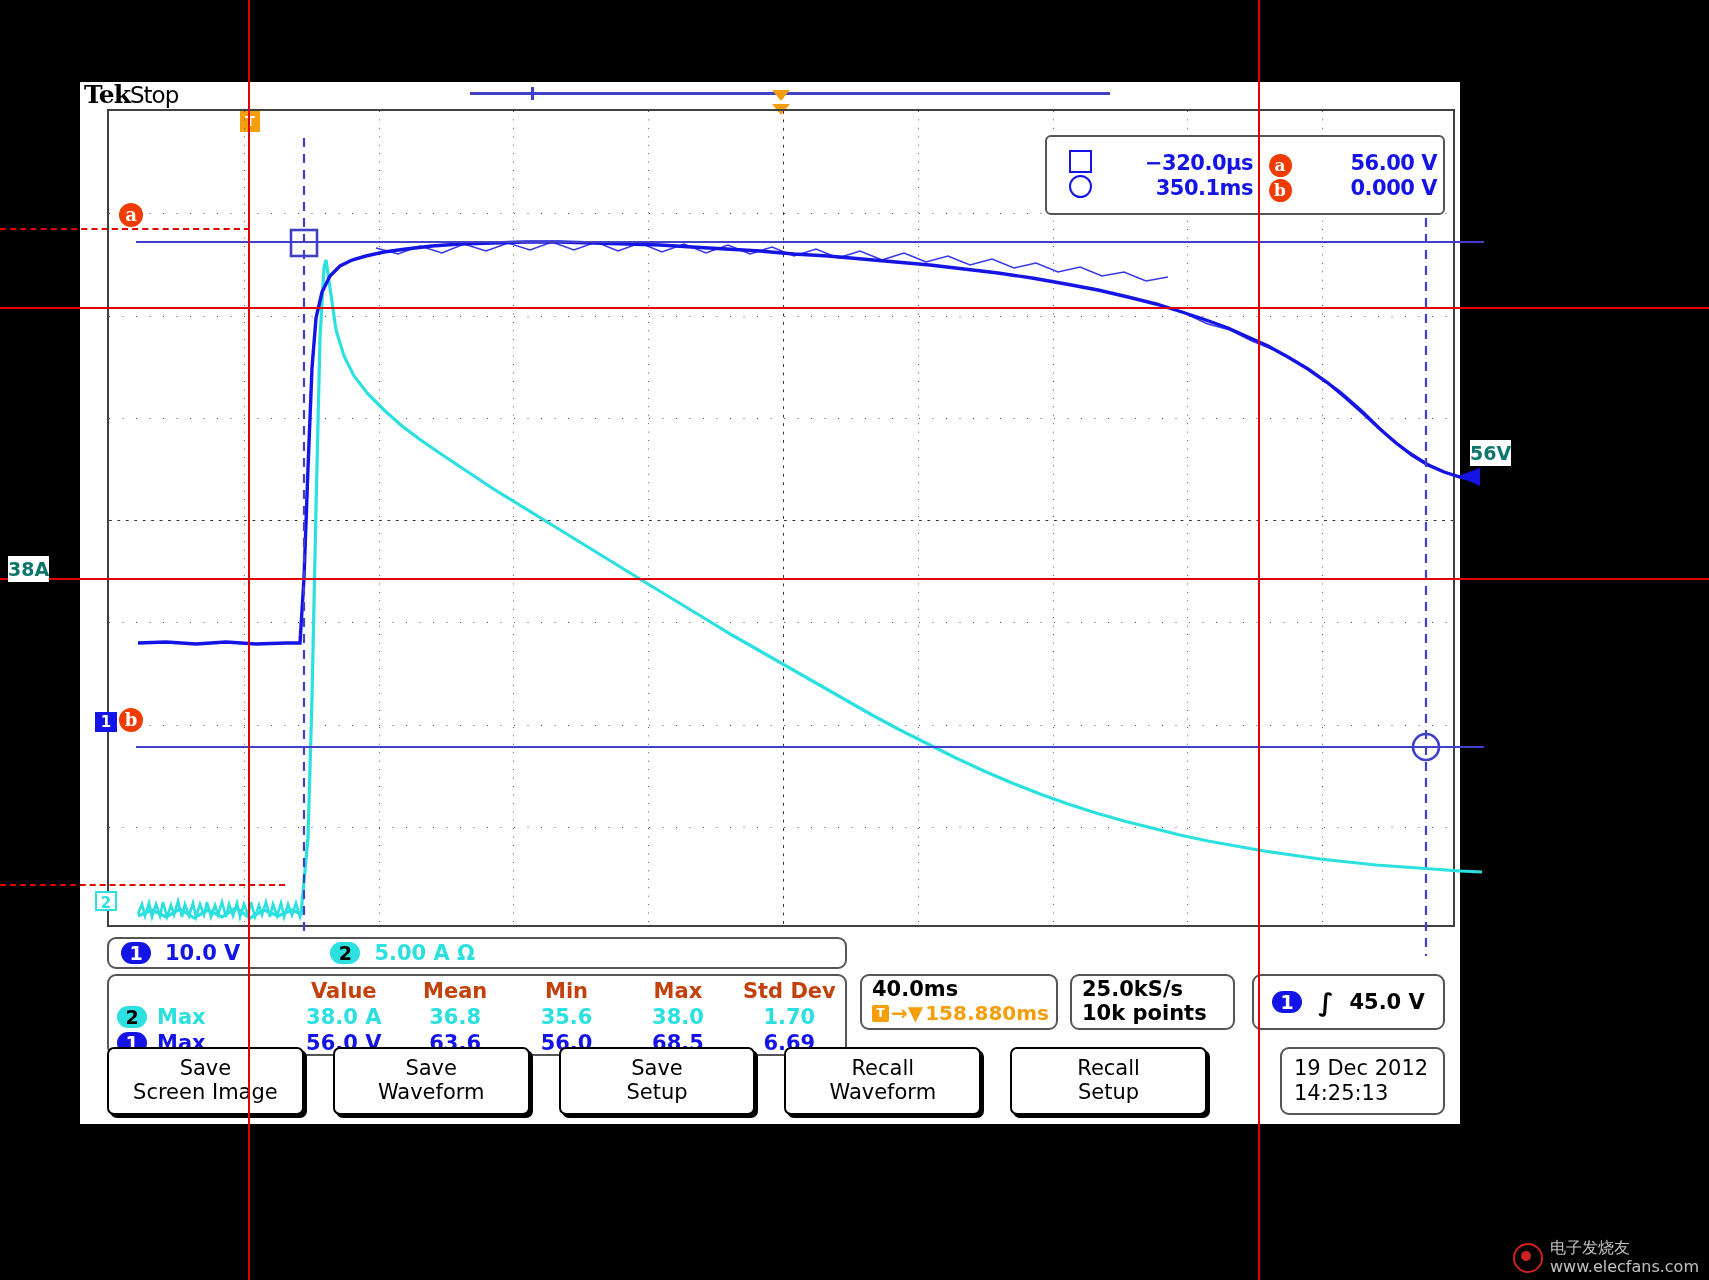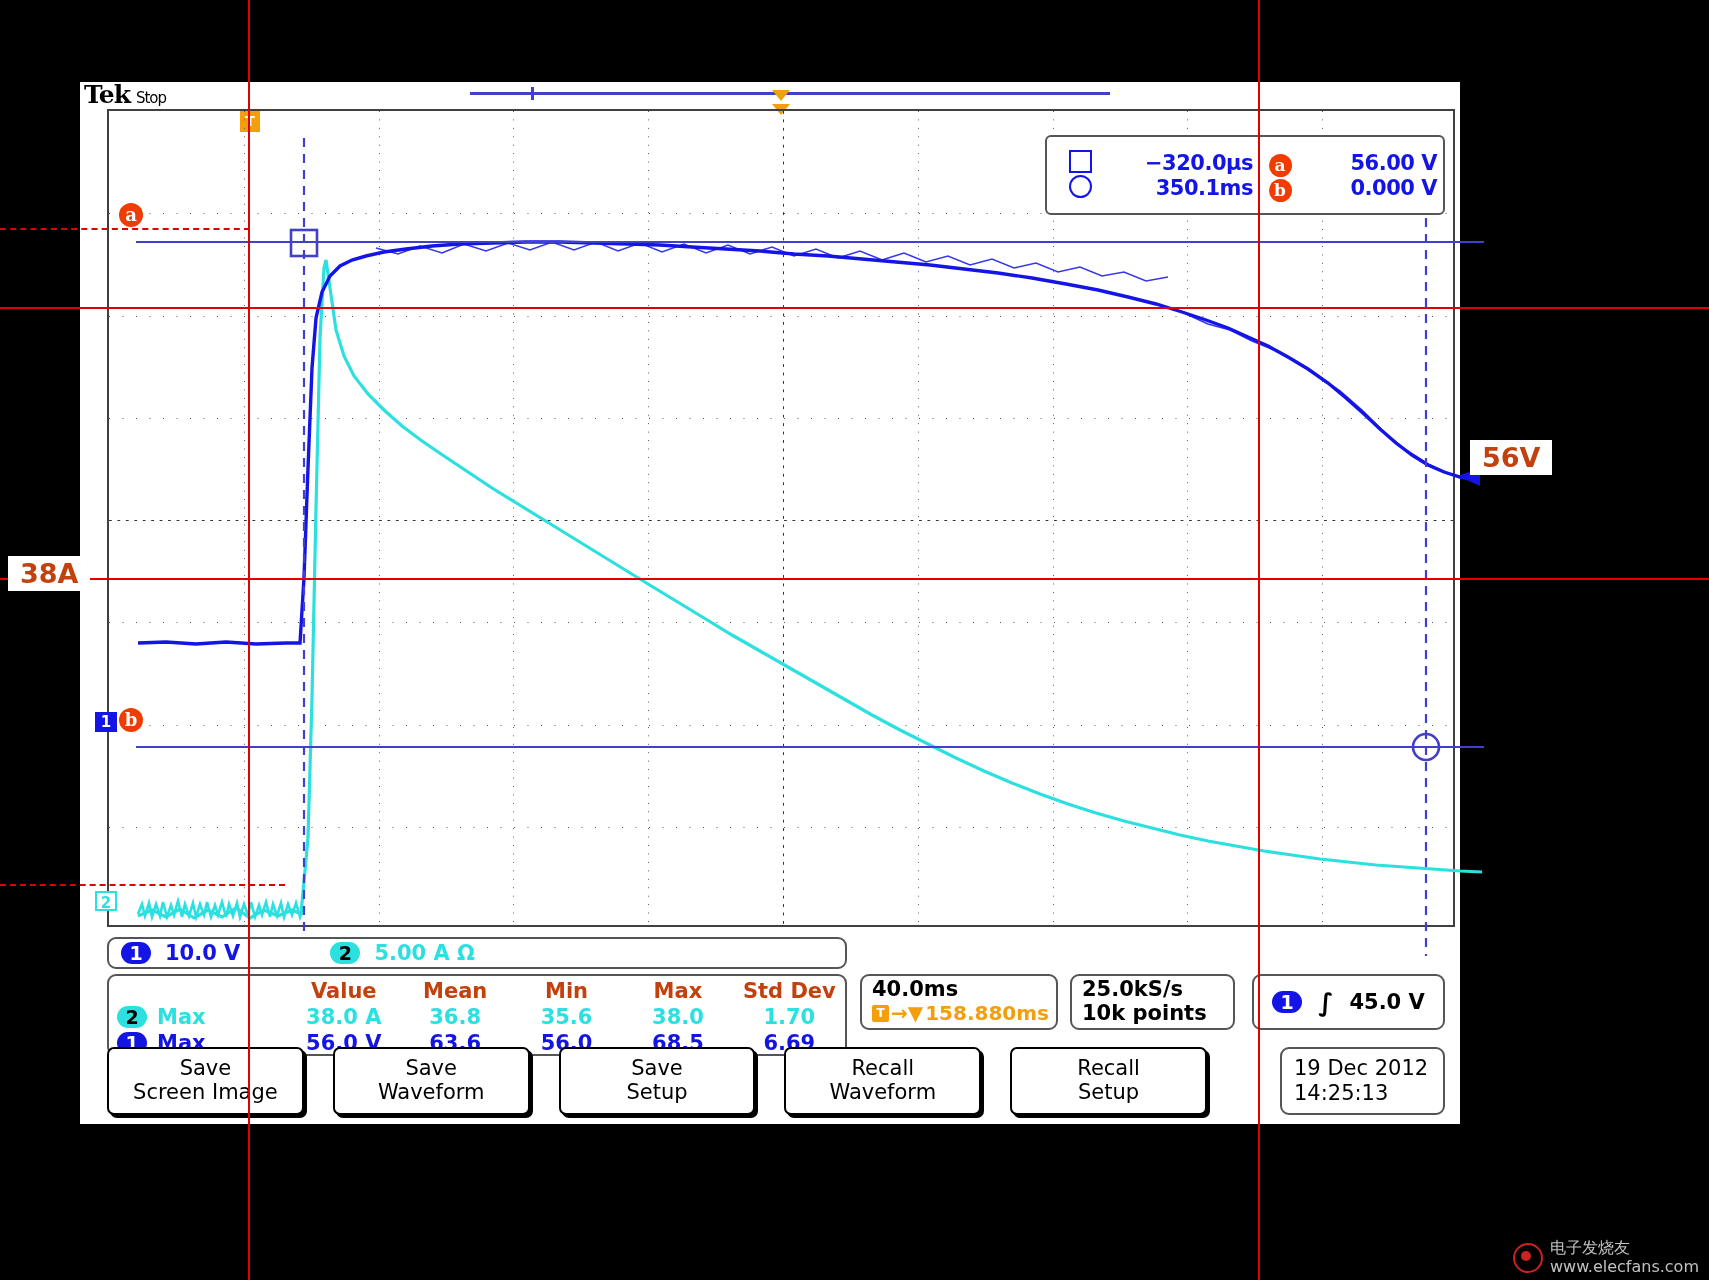--- a/index.html
+++ b/index.html
@@ -9,21 +9,21 @@
   
   #scope{
     position:absolute;left:80px;top:82px;width:1380px;height:1042px;
     background:#ffffff;
   }
 
   
   #tek-header{position:absolute;left:4px;top:-2px;height:30px;
      font-size:25px;font-weight:bold;color:#000;letter-spacing:-1px;}
   #tek-header .tek{font-family:"DejaVu Serif","Liberation Serif",serif;font-weight:bold;}
-  #tek-header .stop{font-weight:normal;font-size:15px;margin-left:6px;}
+  #tek-header .stop{font-weight:normal;font-size:23px;}
 
   
   #grat{
     position:absolute;left:27px;top:27px;width:1348px;height:818px;
     border:2px solid #404040;box-sizing:border-box;background:transparent;
   }
   .gdotcol{position:absolute;top:0;bottom:0;width:1px;
      background-image:linear-gradient(to bottom,#555 1px,transparent 1px);
      background-size:1px 8.45px;}
   .gdotrow{position:absolute;left:0;right:0;height:1px;
@@ -101,22 +101,22 @@
      font-size:21px;color:#000;line-height:1.12;box-shadow:3px 3px 0 #000;}
   #datebox{position:absolute;left:1200px;top:965px;width:165px;height:68px;
      border:2px solid #555;border-radius:9px;background:#fff;
      display:flex;flex-direction:column;justify-content:center;padding-left:12px;
      box-sizing:border-box;font-size:21px;color:#000;line-height:1.2;}
 
   
   #wave{position:absolute;left:27px;top:27px;width:1348px;height:818px;}
 
   
-  .annot{position:absolute;background:#fff;color:#c2410c;font-size:27px;
-     font-weight:bold;padding:2px 12px;font-family:"DejaVu Sans","Liberation Sans",sans-serif;}
+  .annot{position:absolute;background:#fff;color:#0f766e;font-size:19px;
+     font-weight:bold;padding:2px 0;font-family:"DejaVu Sans","Liberation Sans",sans-serif;}
   #ann38{left:8px;top:556px;}
   #ann56{left:1470px;top:440px;}
 
   
   .redline{position:absolute;height:2px;background:#e00000;left:0;right:0;}
   .reddash{position:absolute;height:0;border-top:2px dashed #e00000;left:0;}
   .redvert{position:absolute;width:2px;background:#e00000;top:0;bottom:0;}
 
   
   #wm{position:absolute;right:10px;bottom:4px;color:#bbb;font-size:17px;

